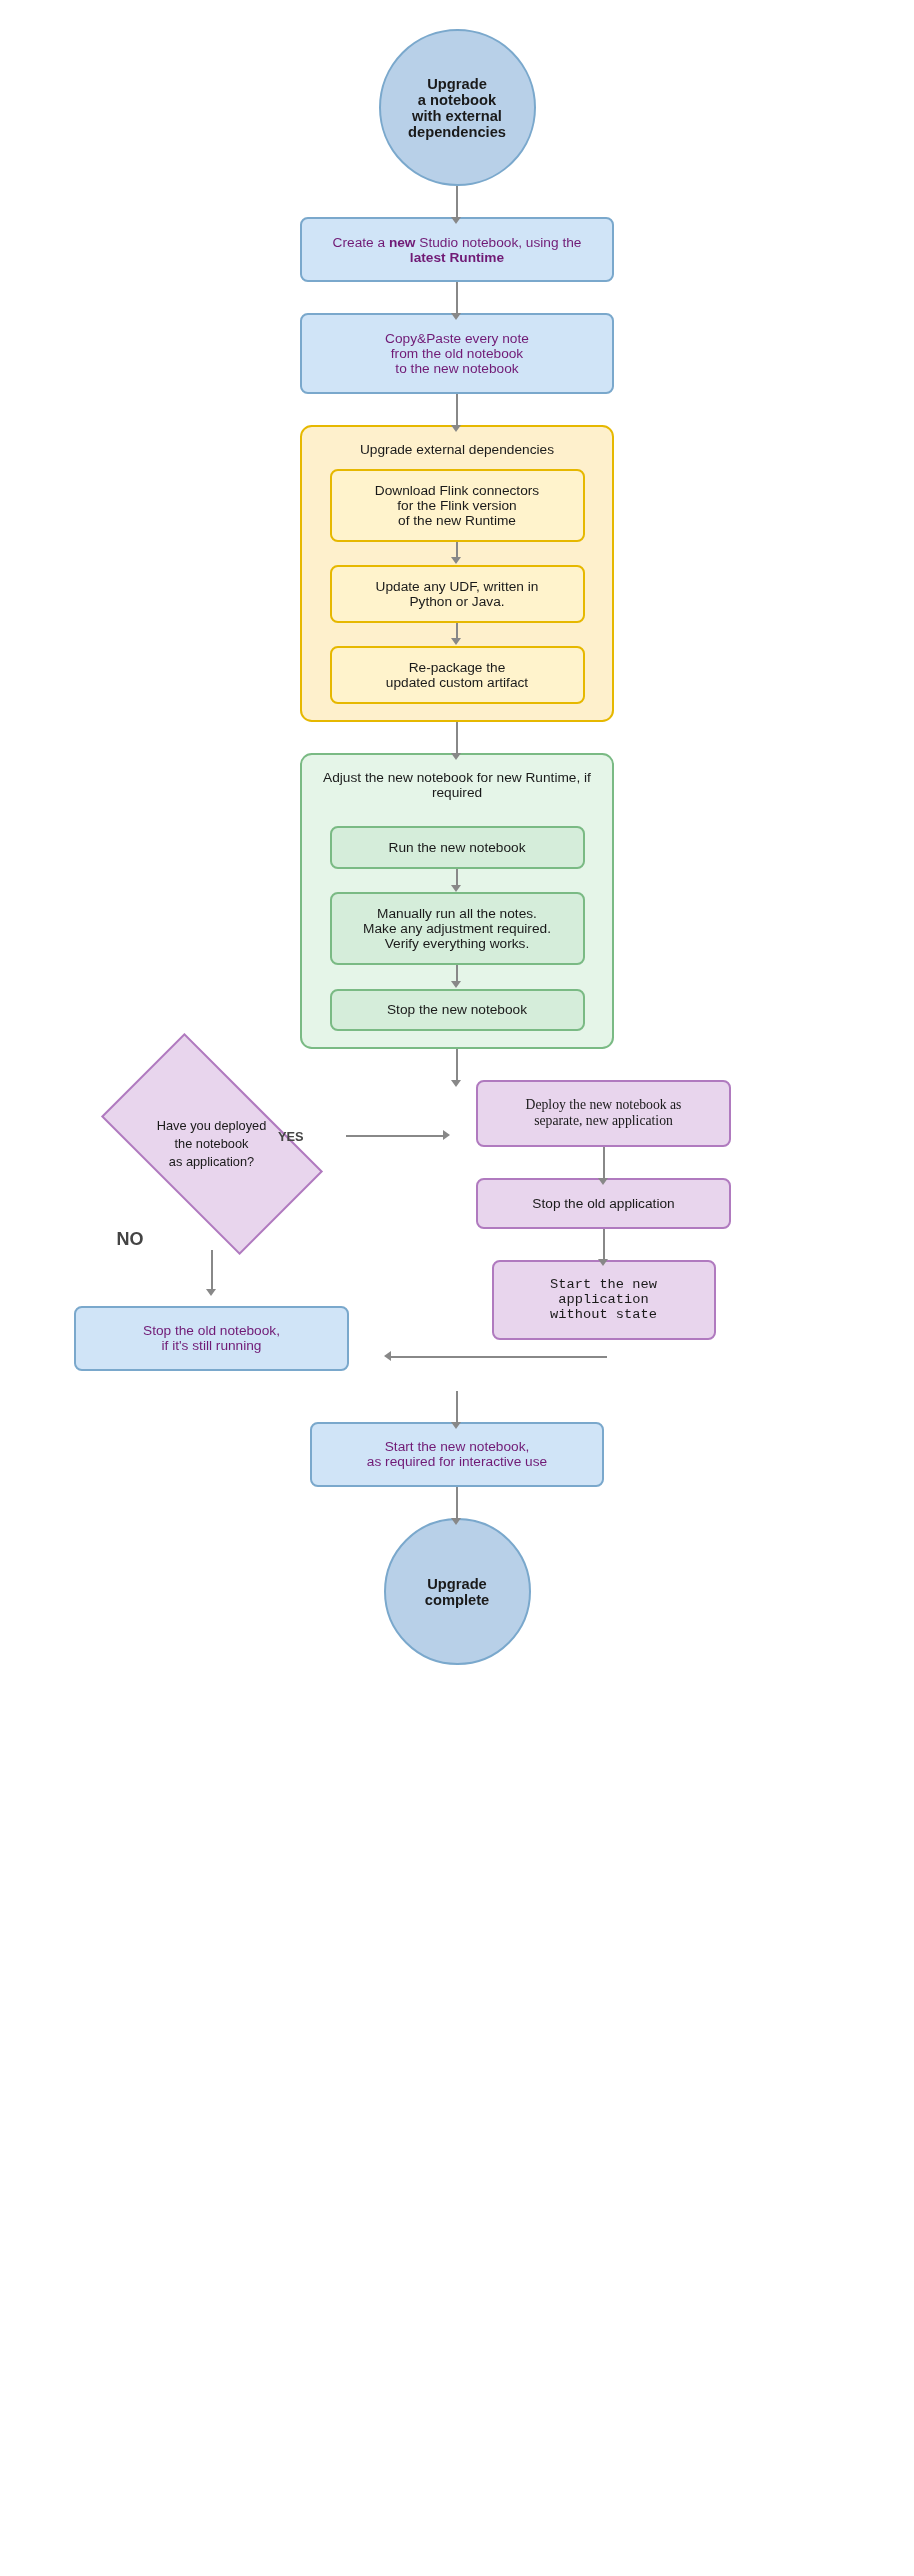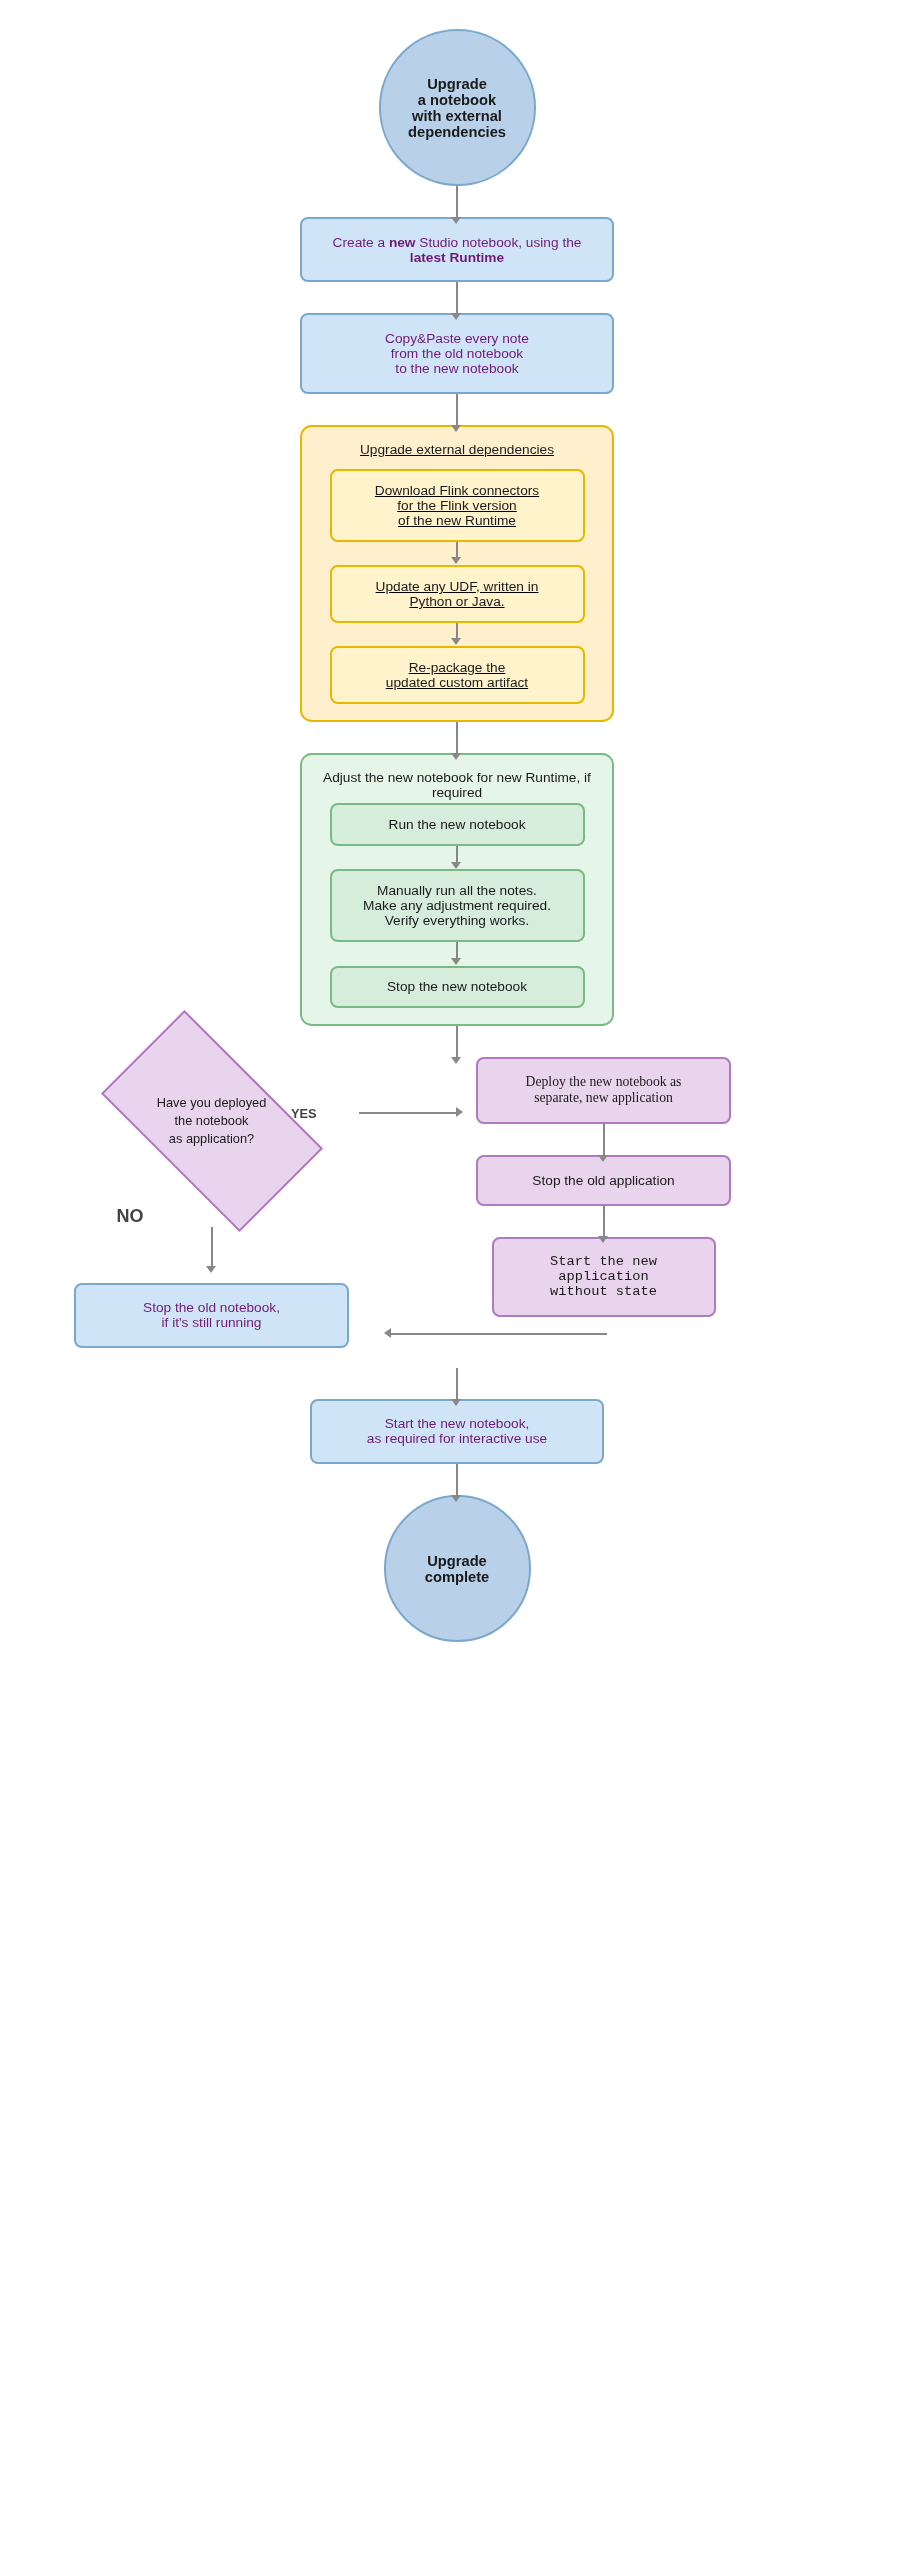--- a/index.html
+++ b/index.html
@@ -116,21 +116,20 @@
     
     .group-orange {
       background: #fef0cc;
       border: 2px solid #e6b800;
       border-radius: 11.8px;
       padding: 15.7px 19.6px;
       display: flex;
       flex-direction: column;
       align-items: center;
       width: 314px;
-      text-decoration: underline;
     }
 
     .group-orange-title {
       font-size: 13.7px;
       color: #1a1a1a;
       margin-bottom: 11.8px;
       text-align: center;
     }
 
     .group-green {
@@ -140,21 +139,21 @@
       padding: 15.7px 19.6px;
       display: flex;
       flex-direction: column;
       align-items: center;
       width: 314px;
     }
 
     .group-green-title {
       font-size: 13.7px;
       color: #1a1a1a;
-      margin-bottom: 3px;
+      margin-bottom: 26px;
       text-align: center;
     }
 
     
     .diamond-wrapper {
       width: 196px;
       height: 118px;
       position: relative;
       display: flex;
       align-items: center;
@@ -300,21 +299,21 @@
         <div class="arrow-down" style="height:39px;"></div>
       </div>
 
       <div class="rect-blue-wide" style="width:275px; text-align:center;">
         <span style="white-space:pre-line;">Stop the old notebook,
 if it's still running</span>
       </div>
 
     </div>
 
-    <div style="position:absolute; top:49px; left:256px; display:flex; align-items:center;gap:36px;">
+    <div style="position:absolute; top:49px; left:243px; display:flex; align-items:center;gap:36px;">
       <div style="font-weight:bold; font-size:12.8px; color:#444; margin-right:5.9px;">YES</div>
       <div style="width:98px; height:2px; background:#888; position:relative;">
         <div style="position:absolute; right:-6.9px; top:-4.9px; border-top:5.9px solid transparent; border-bottom:5.9px solid transparent; border-left:7.8px solid #888;"></div>
       </div>
     </div>
 
     <div style="display:flex; flex-direction:column; align-items:center; flex:0 0 275px; margin-left:78px; margin-top:0;">
 
       <div class="rect-purple" style="width:255px;font-family:Liberation Serif, serif;">
         <span style="white-space:pre-line;">Deploy the new notebook as

